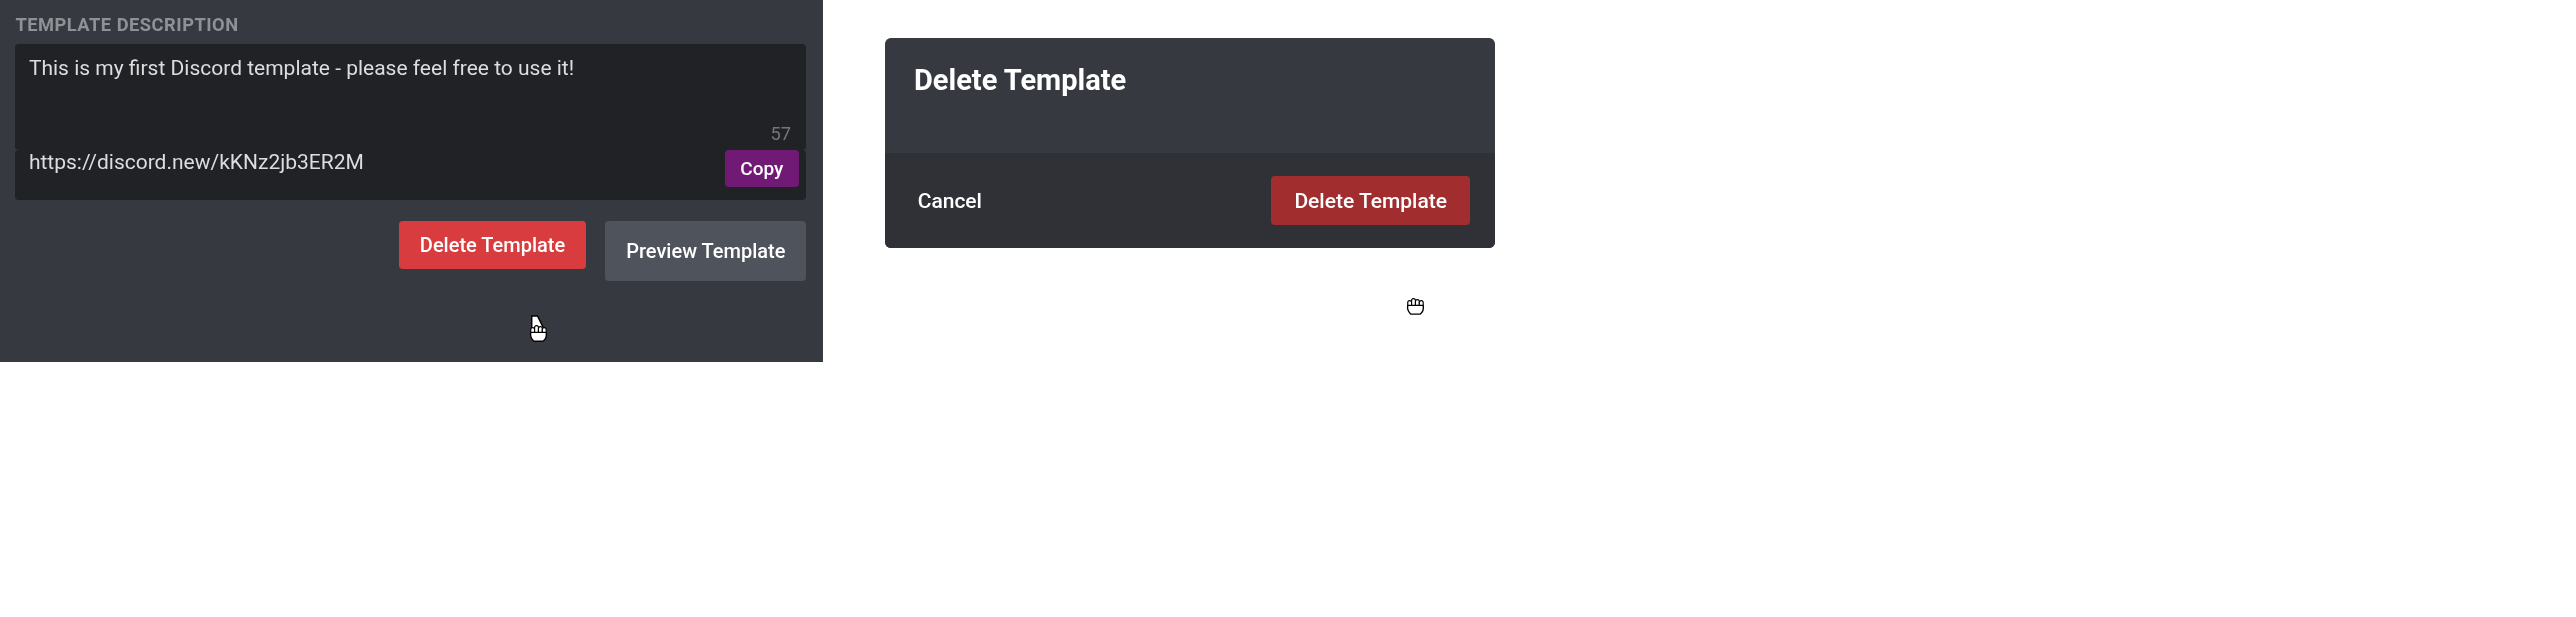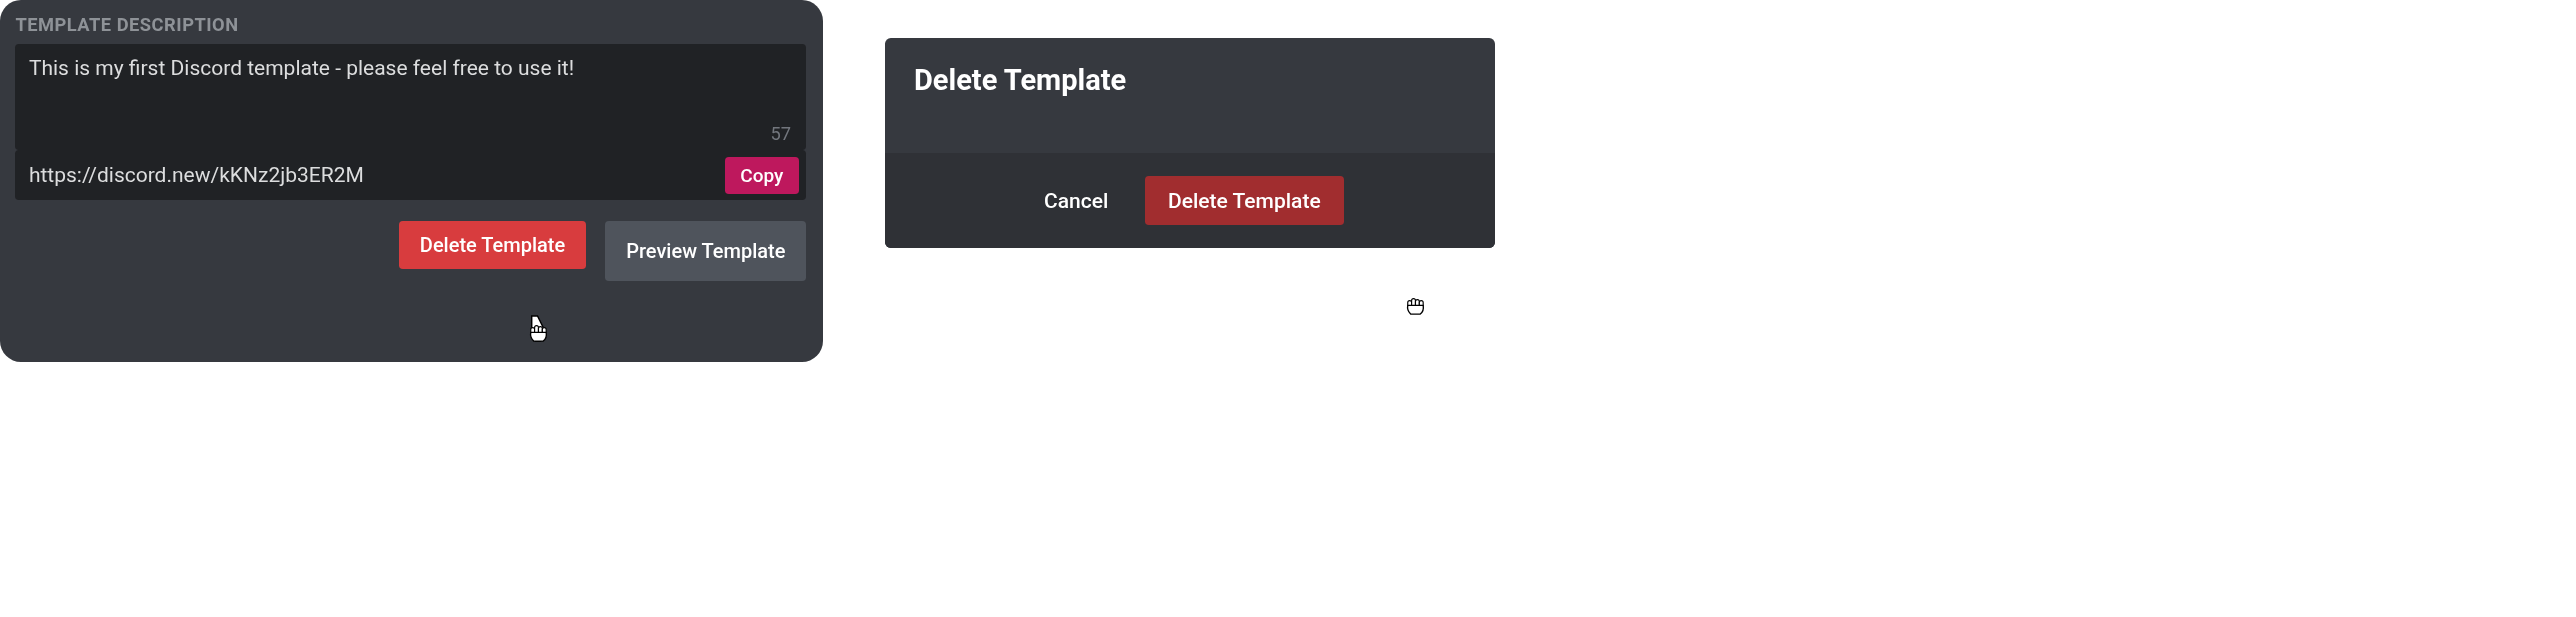--- a/index.html
+++ b/index.html
@@ -17,21 +17,20 @@
     
     
     .left-panel {
       position: absolute;
       left: 0;
       top: 0;
       width: 823px;
       height: 362px;
       background: #36393f;
       padding: 0 15.4px 15.4px 15.4px;
-      border-radius: 21px;
     }
     
     .section-label {
       color: #8e9297;
       font-size: 18.3px;
       font-weight: 700;
       letter-spacing: 0.5px;
       margin-top: 13.5px;
       margin-bottom: 9.6px;
     }
@@ -64,37 +63,37 @@
       color: #72767d;
       font-size: 18.3px;
     }
     
     .link-container {
       background: #202225;
       border-radius: 3.8px;
       width: 791px;
       height: 50px;
       display: flex;
-      align-items: center;
+      align-items: flex-start;
       padding: 0 7.7px 0 13.5px;
       gap: 9.6px;
     }
     
     .link-input {
       flex: 1;
       background: transparent;
       border: none;
       color: #dcddde;
       font-size: 21px;
       outline: none;
       font-family: inherit;
     }
     
     .copy-button {
-      background: #be185d;
+      background: #701a75;
       color: #ffffff;
       border: none;
       border-radius: 3.8px;
       padding: 5.8px 15.4px;
       font-size: 19px;
       font-weight: 500;
       cursor: pointer;
       font-family: inherit;
       height: 37px;
     }
@@ -169,21 +168,21 @@
     .modal-text {
       color: #dcddde;
       font-size: 21px;
       line-height: 1.4;
     }
     
     .modal-footer {
       background: #2f3136;
       padding: 23px 25px;
       display: flex;
-      justify-content: center;
+      justify-content: space-between;
       align-items: center;
       gap: 29px;
     }
     
     .cancel-button {
       background: transparent;
       color: #ffffff;
       border: none;
       font-size: 21px;
       font-weight: 500;

